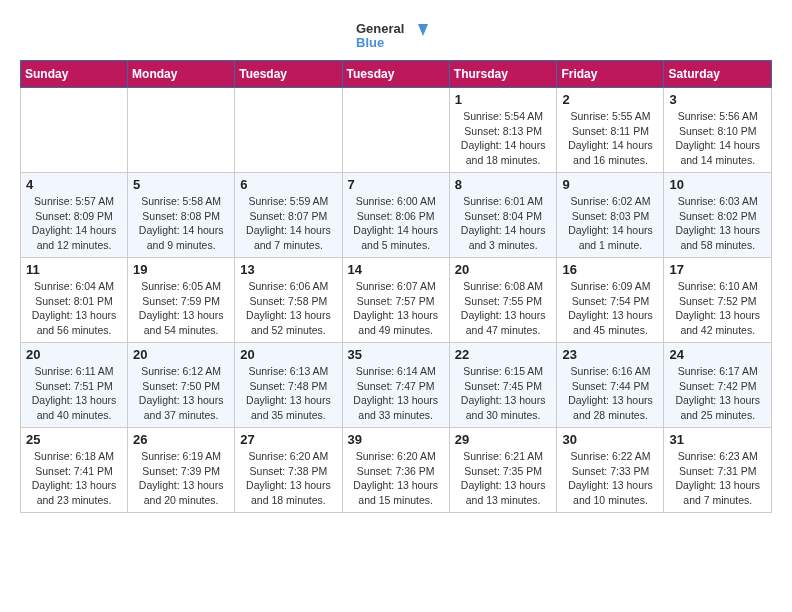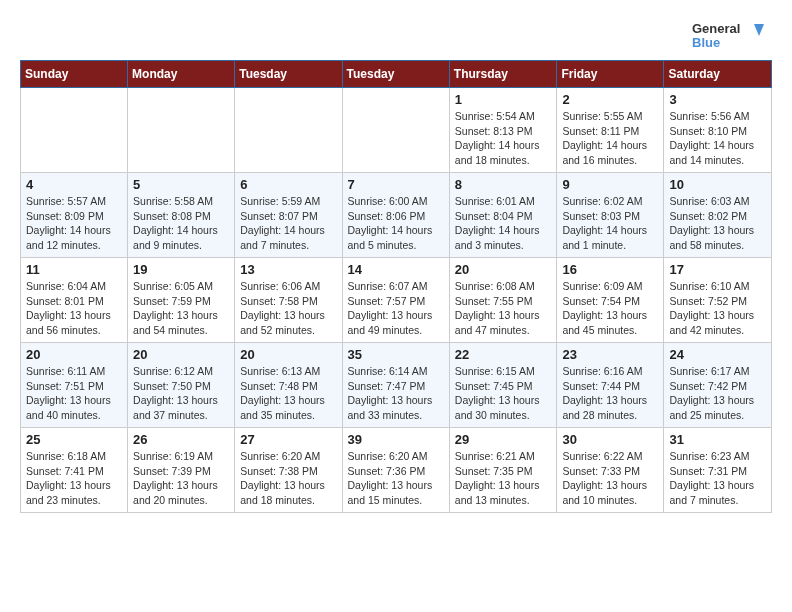--- a/index.html
+++ b/index.html
@@ -5,21 +5,21 @@
     * { margin: 0; padding: 0; box-sizing: border-box; }
     body {
       font-family: Arial, sans-serif;
       background: #fff;
       width: 792px;
       min-height: 612px;
       padding: 20px;
     }
     .header {
       display: flex;
-      justify-content: flex-end;
+      justify-content: center;
       align-items: flex-start;
       margin-bottom: 10px;
     }
     .logo {
       display: flex;
       align-items: center;
       gap: 4px;
     }
     .logo-icon {
       width: 36px;
@@ -36,21 +36,21 @@
     .location {
       font-size: 14px;
       color: #555;
     }
     .calendar-table {
       width: 100%;
       border-collapse: collapse;
       font-size: 11px;
     }
     .calendar-table thead th {
-      background: #7f1d1d;
+      background: #be185d;
       color: #fff;
       padding: 6px 4px;
       text-align: left;
       font-size: 12px;
       font-weight: bold;
       border: 1px solid #2e6da4;
     }
     .calendar-table tbody td {
       border: 1px solid #ccc;
       vertical-align: top;
@@ -69,20 +69,21 @@
       font-weight: bold;
       font-size: 13px;
       color: #222;
       display: block;
       margin-bottom: 2px;
     }
     .day-info {
       font-size: 10.5px;
       color: #333;
       line-height: 1.4;
+      text-align: center;
     }
     .empty-cell {
       background: #fff !important;
     }
   </style>
 </head>
 <body>
 
 <div class="header">
   <div class="logo">

